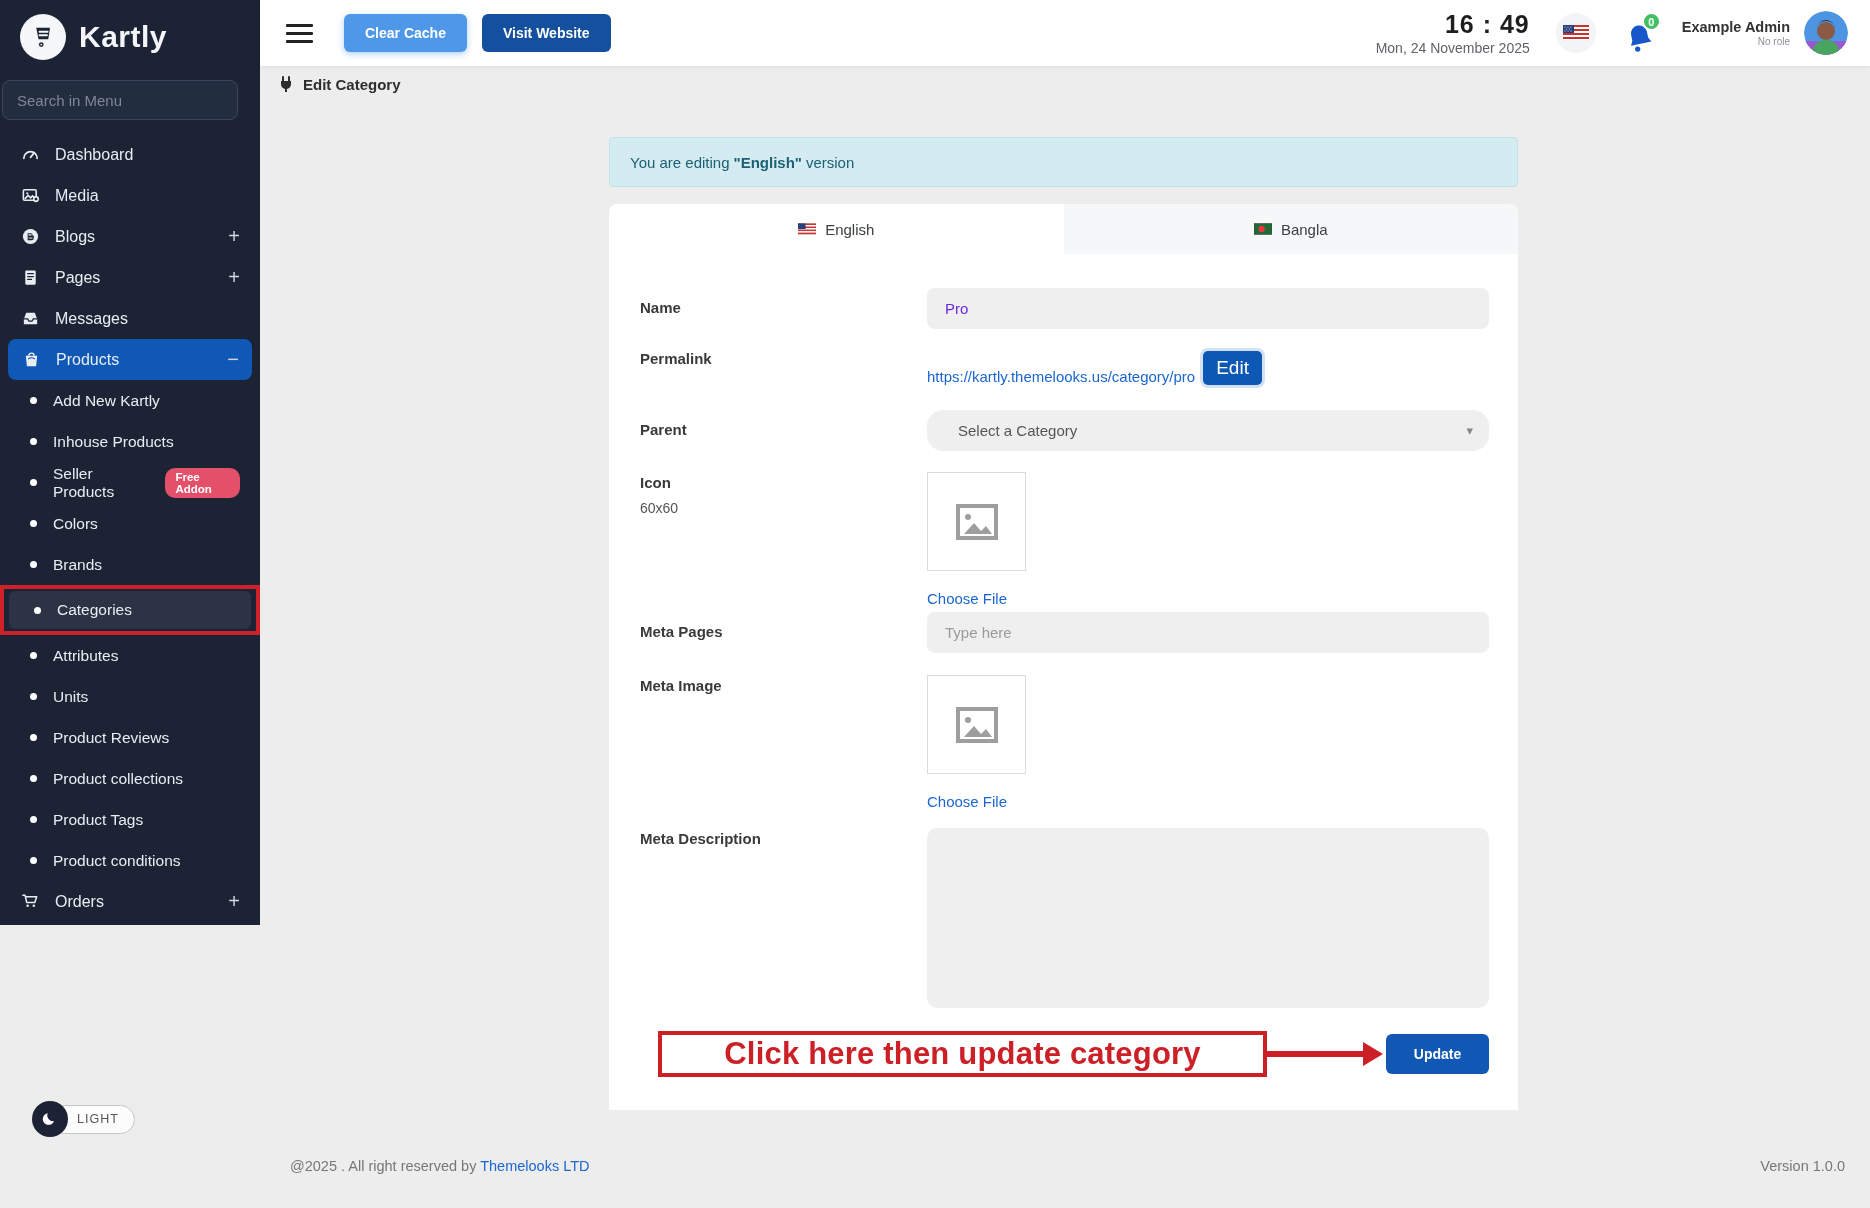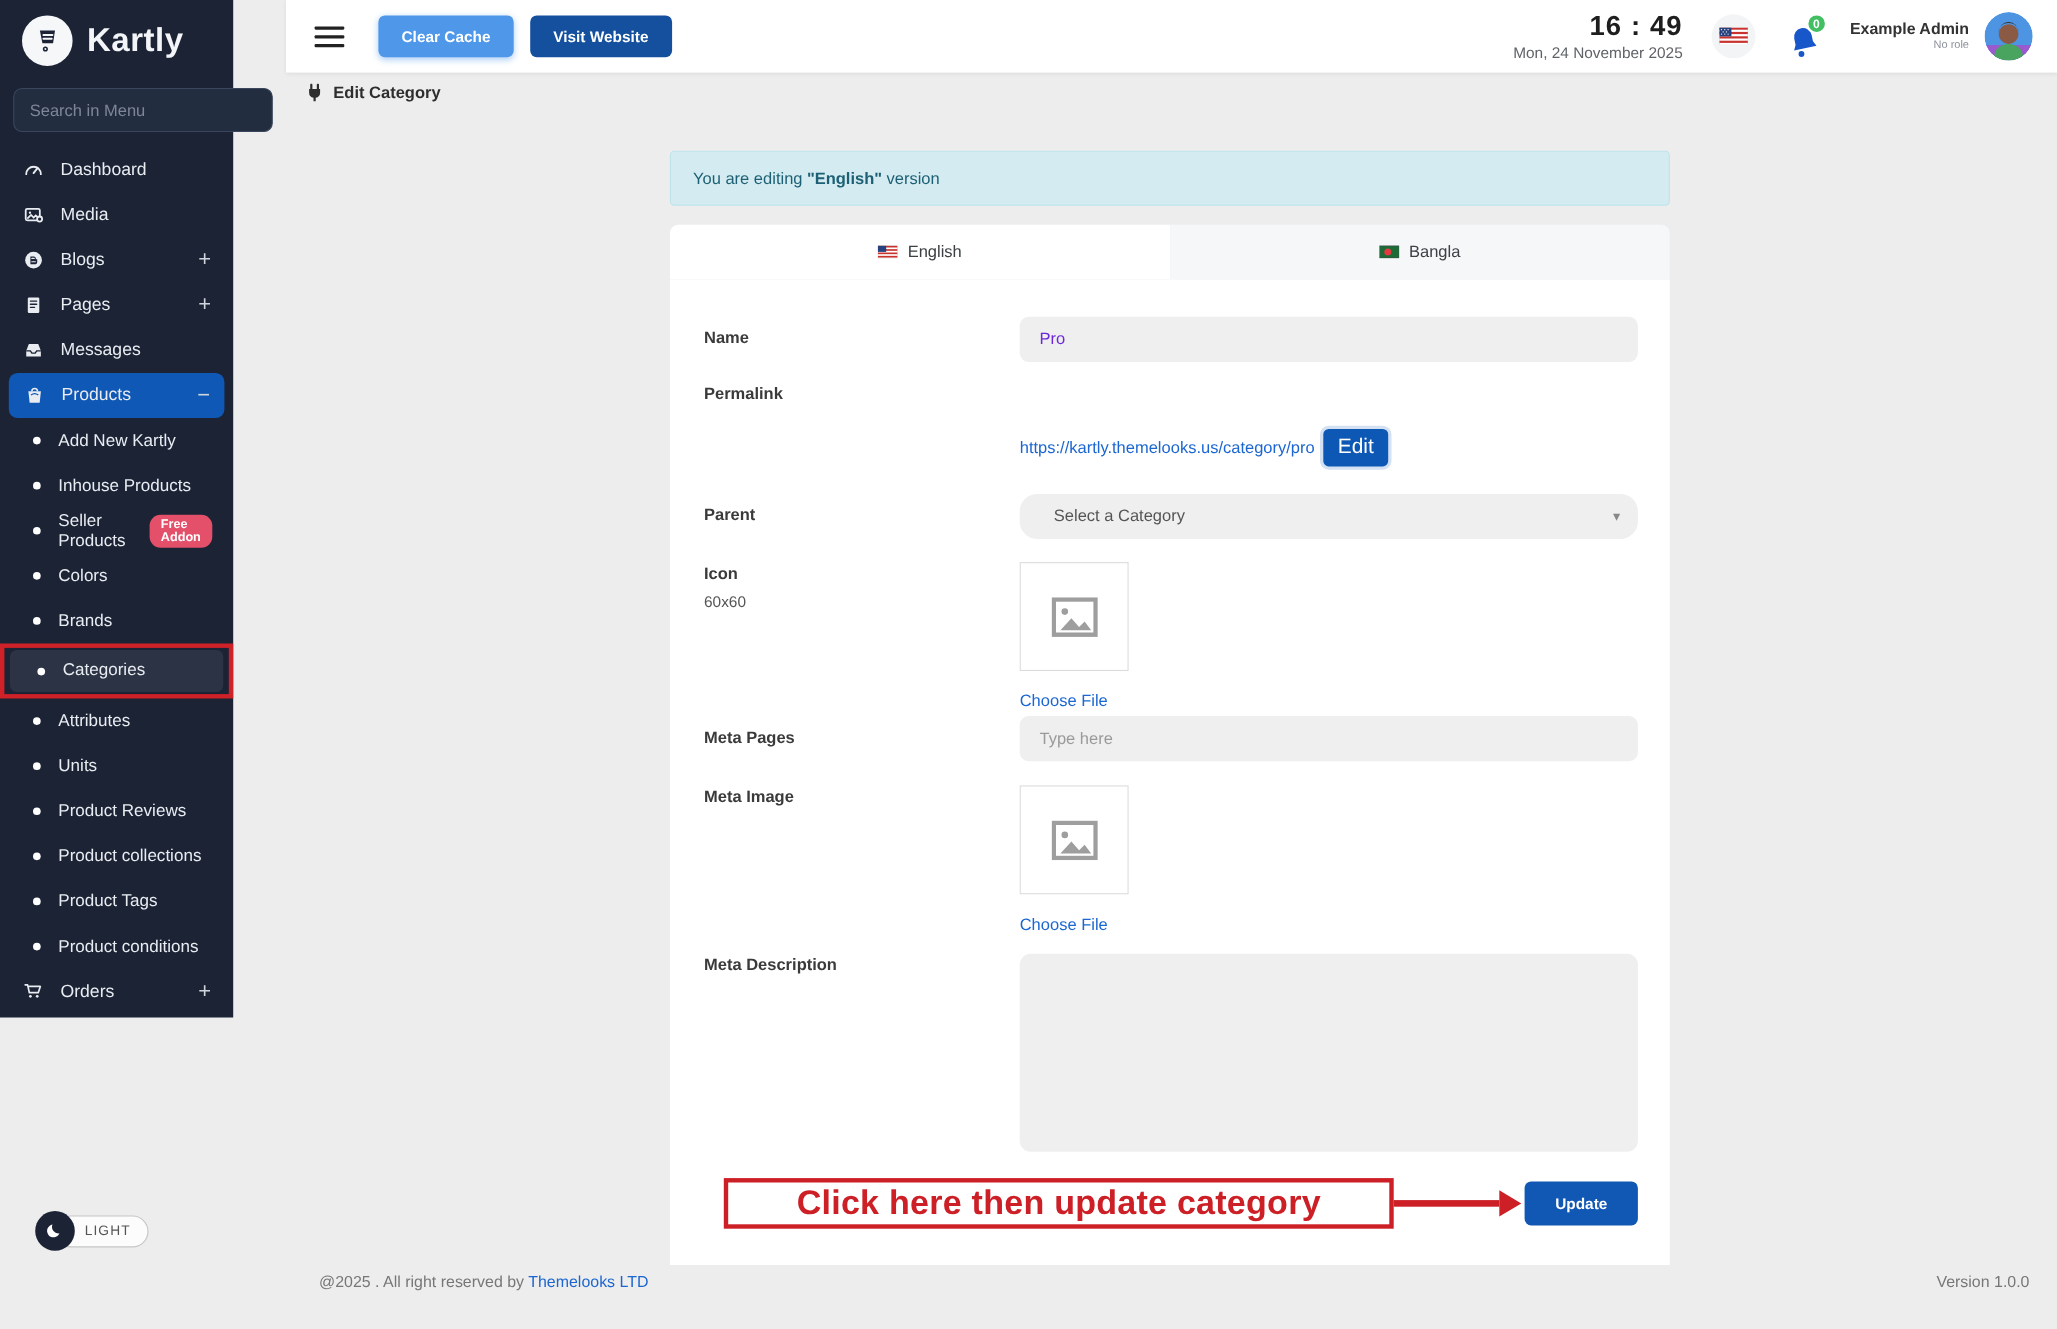--- a/index.html
+++ b/index.html
@@ -6,31 +6,31 @@
   html,body { width:1870px; height:1208px; }
   body {
     font-family: "Liberation Sans", sans-serif;
     background:#ededed;
     position:relative;
     overflow:hidden;
     color:#333;
   }
   
   .sidebar {
-    position:absolute; left:0; top:0; width:212px; height:925px;
+    position:absolute; left:0; top:0; width:260px; height:925px;
     background:#1b2335; color:#e9ecf1;
   }
   .logo-row { display:flex; align-items:center; gap:13px; padding:14px 18px 10px 20px; }
   .logo-circle {
     width:46px; height:46px; border-radius:50%; background:#f6f7f9;
     display:flex; align-items:center; justify-content:center; flex:none;
   }
   .brand-name { font-size:30px; font-weight:bold; color:#f3f5f8; letter-spacing:.5px; }
   .menu-search {
-    display:block; width:236px; margin:10px 12px 14px 12px; height:40px;
+    display:block; width:236px; margin:10px 12px 14px 2px; height:40px;
     background:#232d40; border:1px solid #3a465d; border-radius:8px;
     color:#aab1bf; font-size:15px; padding:0 14px; outline:none;
     font-family:"Liberation Sans", sans-serif;
   }
   .menu-search::placeholder { color:#7e8798; }
   .nav-item {
     display:flex; align-items:center; gap:15px; height:41px;
     padding:0 20px; font-size:16px; color:#e9ecf1; cursor:pointer;
   }
   .nav-item .nav-ic { width:20px; display:flex; justify-content:center; flex:none; }
@@ -117,21 +117,21 @@
   .frow { display:flex; }
   .flabel { width:287px; flex:none; font-size:15px; font-weight:bold; color:#3a3a3a; padding-top:11px; }
   .flabel.tight { padding-top:2px; }
   .fcontent { flex:1; }
   .ginput {
     width:562px; height:41px; background:#efefef; border:none; border-radius:8px;
     padding:0 18px; font-size:15px; color:#6d28d9; outline:none;
     font-family:"Liberation Sans", sans-serif;
   }
   .ginput::placeholder { color:#9a9a9a; }
-  .permalink-line { display:flex; align-items:center; padding-top:3px;margin-top:39px; }
+  .permalink-line { display:flex; align-items:flex-end; padding-top:3px; }
   .permalink-link { color:#1b66d1; font-size:15px; text-decoration:none; }
   .btn-edit {
     background:#0d57b5; color:#fff; border:none; border-radius:5px;
     font-size:19px; padding:6px 13px; margin-left:8px; cursor:pointer;
     box-shadow:0 0 0 3px rgba(13,87,181,.18); font-family:"Liberation Sans", sans-serif;
   }
   .gselect {
     width:562px; height:41px; background:#efefef; border-radius:16px;
     display:flex; align-items:center; padding:0 16px 0 31px;
     font-size:15px; color:#555; cursor:pointer;

